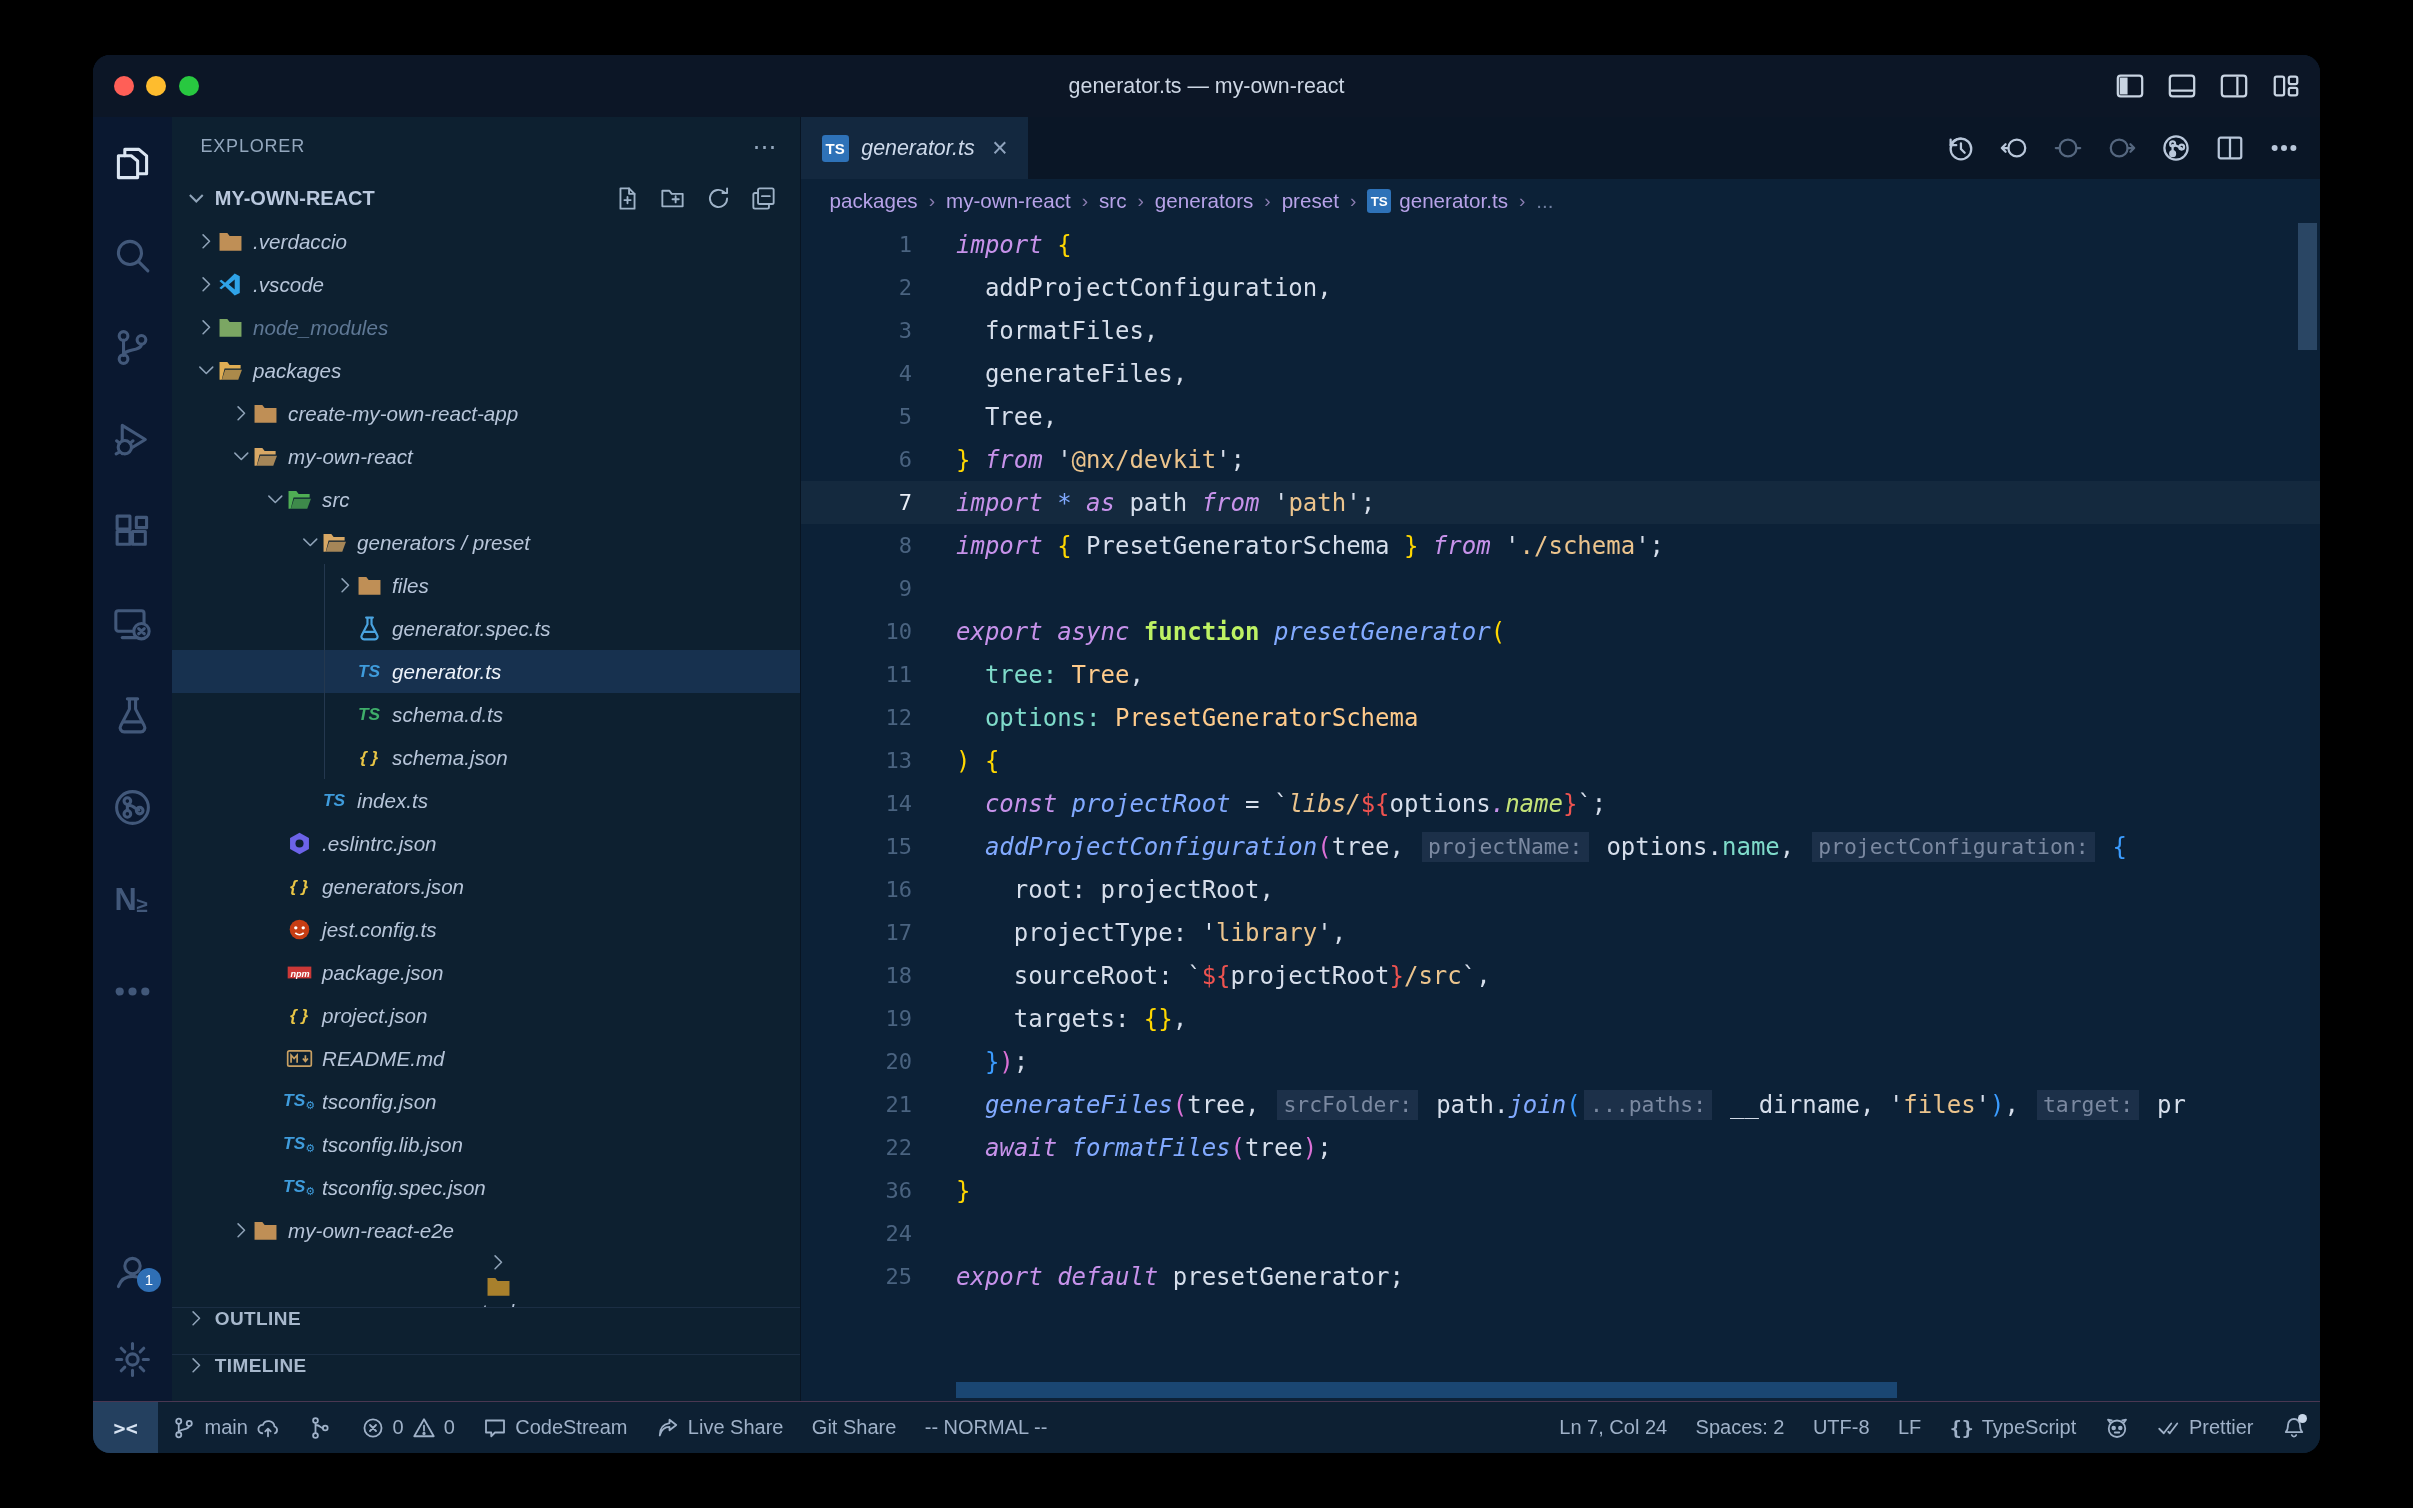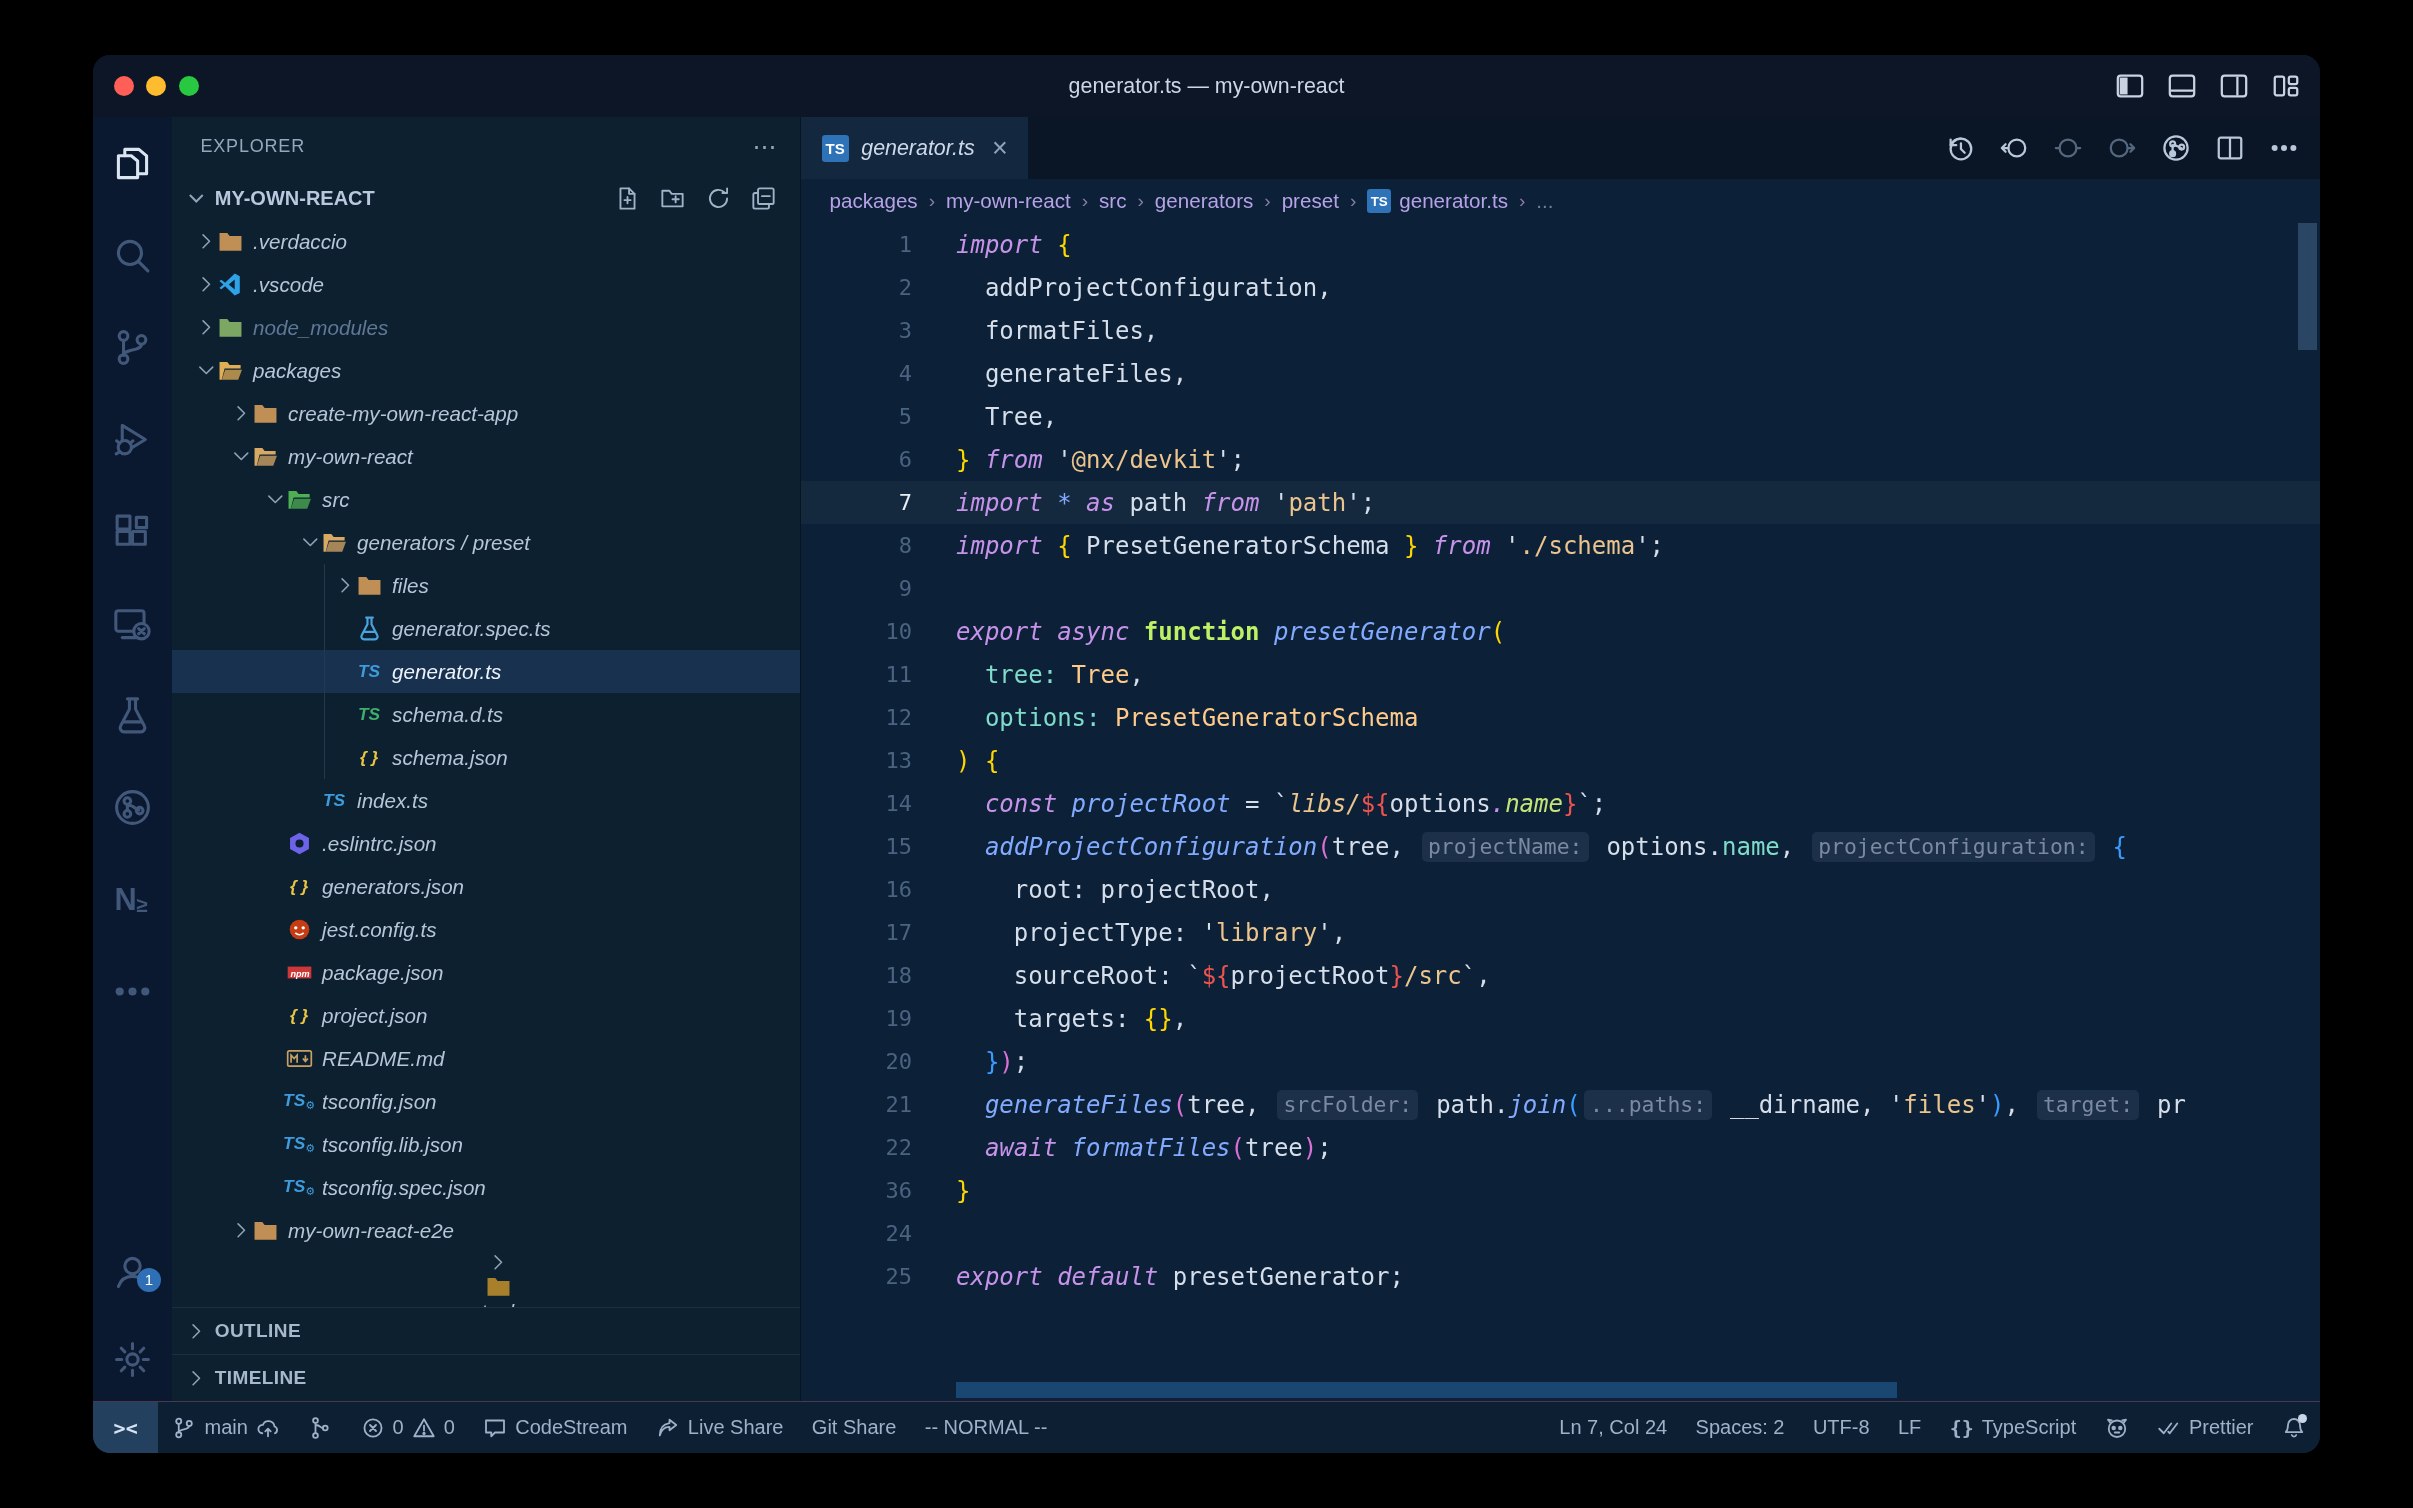--- a/index.html
+++ b/index.html
@@ -38,21 +38,21 @@
   .chev svg{width:100%;height:100%;}
   #tree{flex:1 1 auto;overflow:hidden;position:relative;}
   .trow{height:43px;display:flex;align-items:center;color:#b7c5d9;font-size:20.6px;position:relative;font-style:italic;}
   .trow.selected{background:#17314f;color:#eef3fa;}
   .trow.dimmed .tlabel{color:#5f7895;}
   .tlabel{margin-left:9.5px;white-space:nowrap;}
   .ticon{width:27px;height:27px;flex:0 0 auto;display:inline-flex;align-items:center;justify-content:center;}
   .ticon svg{width:27px;height:27px;}
   .fi{font-weight:700;font-size:17.4px;font-family:"Liberation Sans",sans-serif;}
   .guide{position:absolute;top:0;bottom:0;width:0.8px;background:#24384f;}
-  .bottom-panel{height:46px;border-top:0.8px solid #1b2e44;display:flex;align-items:center;padding-left:14.2px;flex:0 0 auto;}
+  .bottom-panel{height:46px;border-top:0.8px solid #1b2e44;display:flex;padding-left:14.2px;flex:0 0 auto;}
   .bottom-panel .plabel{color:#a7b8cc;font-weight:700;font-size:19px;margin-left:8px;letter-spacing:0.4px;}
   
   #editor-col{flex:1 1 auto;display:flex;flex-direction:column;min-width:0;position:relative;}
   #tabbar{height:62px;background:#0a1626;display:flex;align-items:stretch;position:relative;flex:0 0 auto;}
   #tab{background:#13283f;display:flex;align-items:center;padding:0 20.6px;gap:12.7px;}
   #tab-label{color:#cdd9ea;font-size:21.4px;font-style:italic;}
   .ts-badge{background:#2e72b8;color:#fff;font-weight:700;font-size:15px;border-radius:3.2px;
     width:27px;height:27px;display:flex;align-items:center;justify-content:center;font-style:normal;}
   .tab-close{color:#8fa3bd;font-size:27px;line-height:1;margin-left:4.7px;}
   #editor-actions{position:absolute;right:20.6px;top:0;height:100%;display:flex;align-items:center;gap:24px;}
@@ -78,21 +78,21 @@
   .typ{color:#ffcb8b;}
   .prm{color:#7fdbca;}
   .str{color:#ecc48d;}
   .stri{color:#ecc48d;font-style:italic;}
   .grni{color:#c5e478;font-style:italic;}
   .red{color:#ef5350;}
   .op{color:#82aaff;}
   .b1{color:#ffd700;}
   .b2{color:#da70d6;}
   .b3{color:#3b9cff;}
-  .hint{color:#7b89a1;background:rgba(110,132,168,.16);border-radius:5px;padding:2.4px 6.3px;margin:0 3.2px;font-size:21.4px;}
+  .hint{color:#7b89a1;background:rgba(110,132,168,.16);border-radius:0;padding:2.4px 6.3px;margin:0 3.2px;font-size:21.4px;}
   #hscroll{position:absolute;left:155px;bottom:3.2px;height:16px;width:941px;background:#1d4c7c;opacity:.85;}
   #vscroll{position:absolute;right:3.2px;top:0;width:19px;bottom:0;}
   #vscroll .thumb{position:absolute;top:0;left:0;width:100%;height:127px;background:rgba(100,140,185,.35);}
   
   #statusbar{height:51px;background:#0d2033;border-top:1.6px solid #4a3752;display:flex;align-items:center;
     justify-content:space-between;color:#9fb1c8;font-size:20px;flex:0 0 auto;}
   .sb-group{display:flex;align-items:center;height:100%;}
   .sb-item{display:flex;align-items:center;gap:8px;padding:0 14.2px;height:100%;}
   .sb-item.remote{background:#24405f;color:#d7e3f2;padding:0 20.6px;}
   .sb-item svg{width:24px;height:24px;}

